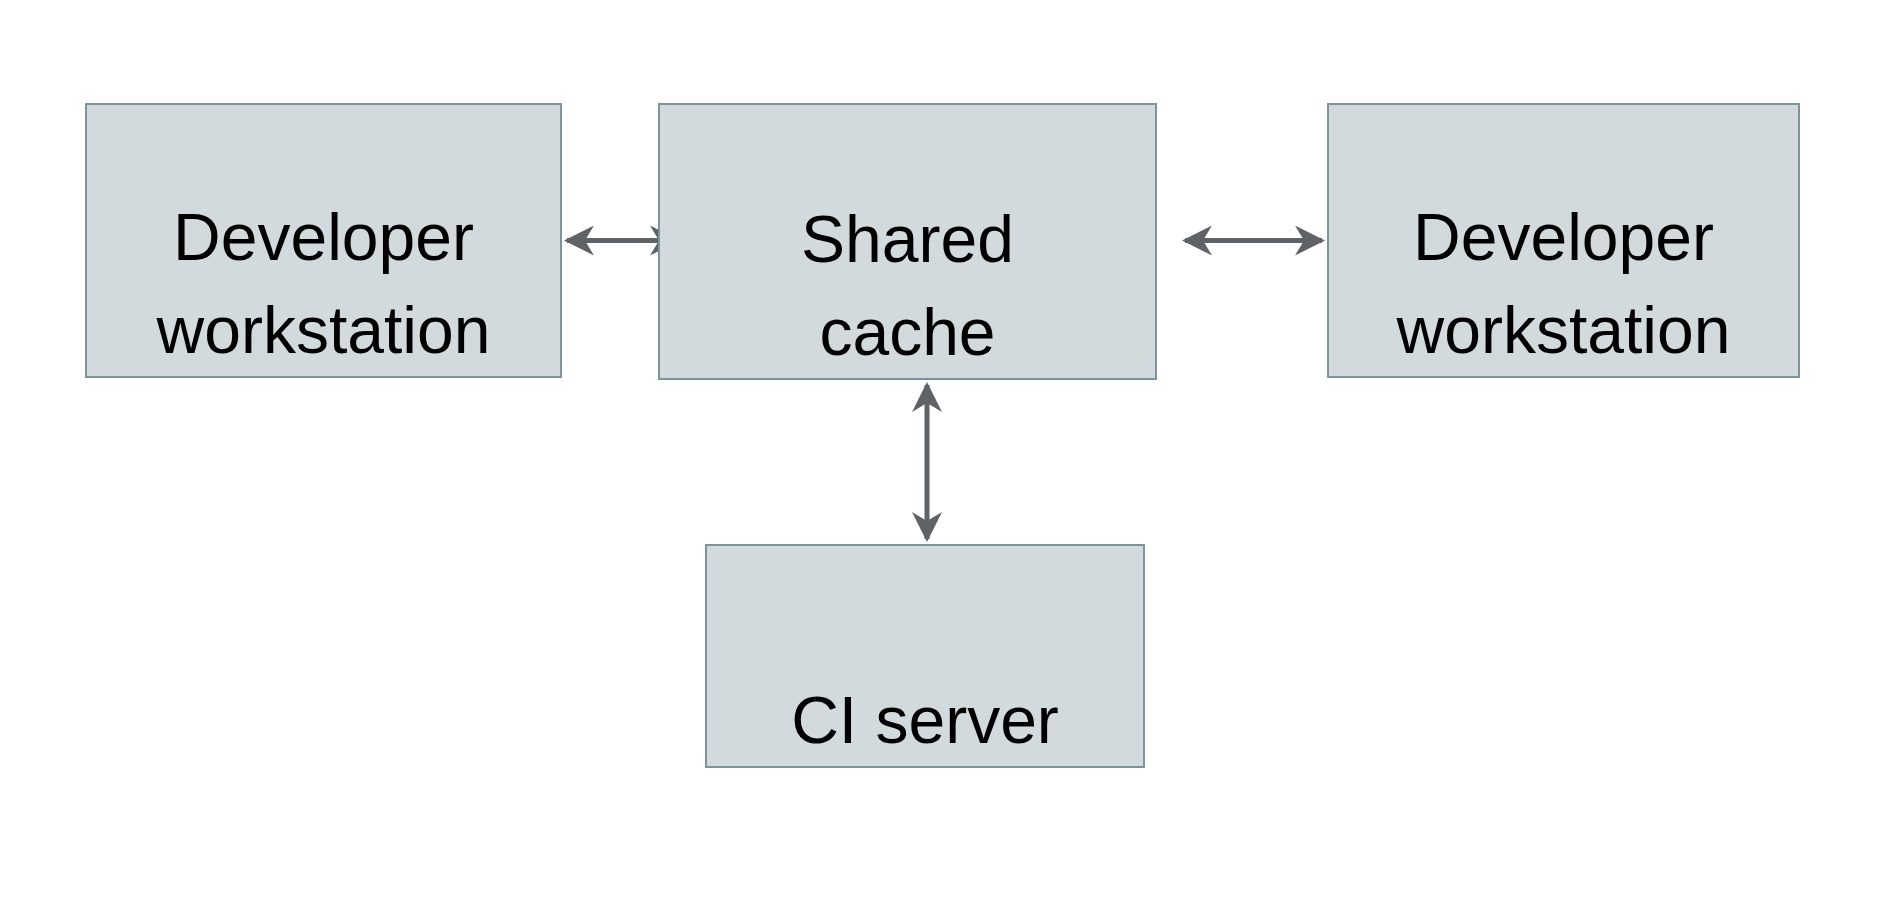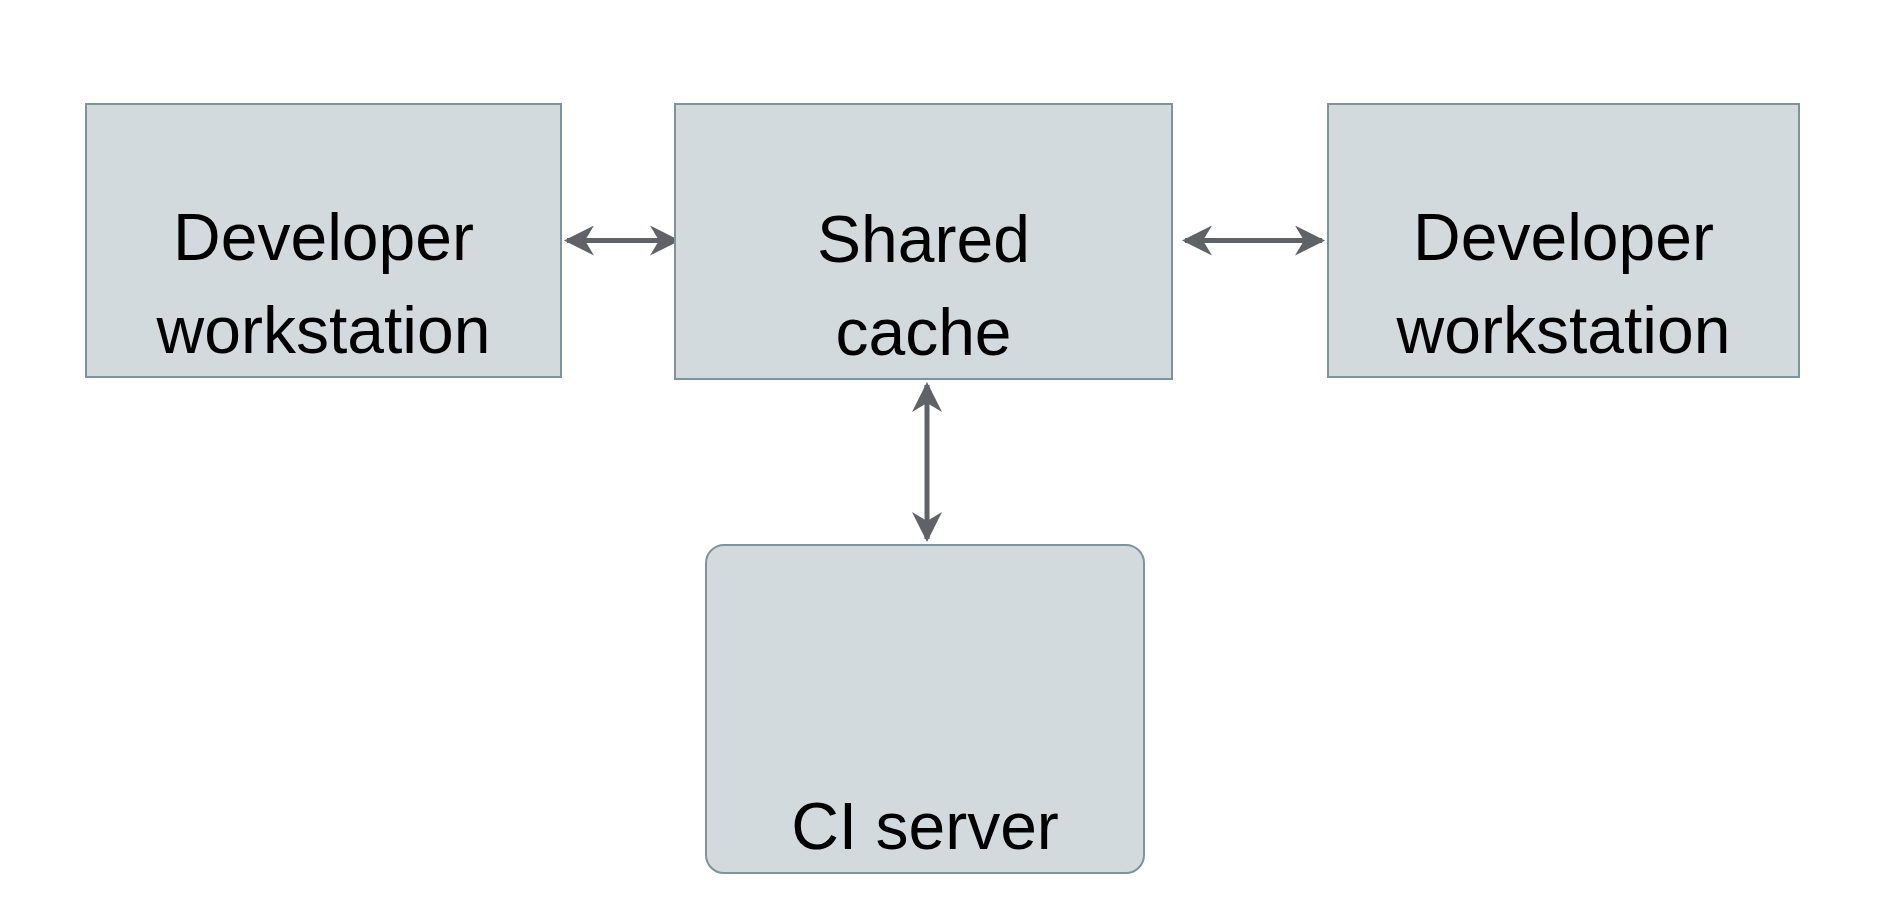--- a/index.html
+++ b/index.html
@@ -44,23 +44,23 @@
     justify-content: center;
   }
   .node-label {
     color: var(--text);
     font-size: 66px;
     line-height: 1.4;
     text-align: center;
     white-space: pre-line;
   }
   #node-left  { left: 85px;   top: 103px; width: 477px; height: 275px; }
-  #node-cache { left: 674px;  top: 103px; width: 499px; height: 277px; }
+  #node-cache { left: 658px;  top: 103px; width: 499px; height: 277px; }
   #node-right { left: 1327px; top: 103px; width: 473px; height: 275px; }
-  #node-ci    { left: 705px;  top: 544px; width: 440px; height: 330px; border-radius: 19px; }
+  #node-ci    { left: 705px;  top: 544px; width: 440px; height: 224px; }
 </style>
 </head>
 <body>
 
 <div class="canvas">
 
   <svg class="arrows" viewBox="0 0 1900 922" xmlns="http://www.w3.org/2000/svg" aria-hidden="true">
     <defs>
       <marker id="ah" viewBox="0 0 10 10" refX="9" refY="5" markerWidth="34" markerHeight="30" markerUnits="userSpaceOnUse" orient="auto-start-reverse">
         <path d="M 0 0 L 10 5 L 0 10 L 3 5 Z"></path>

